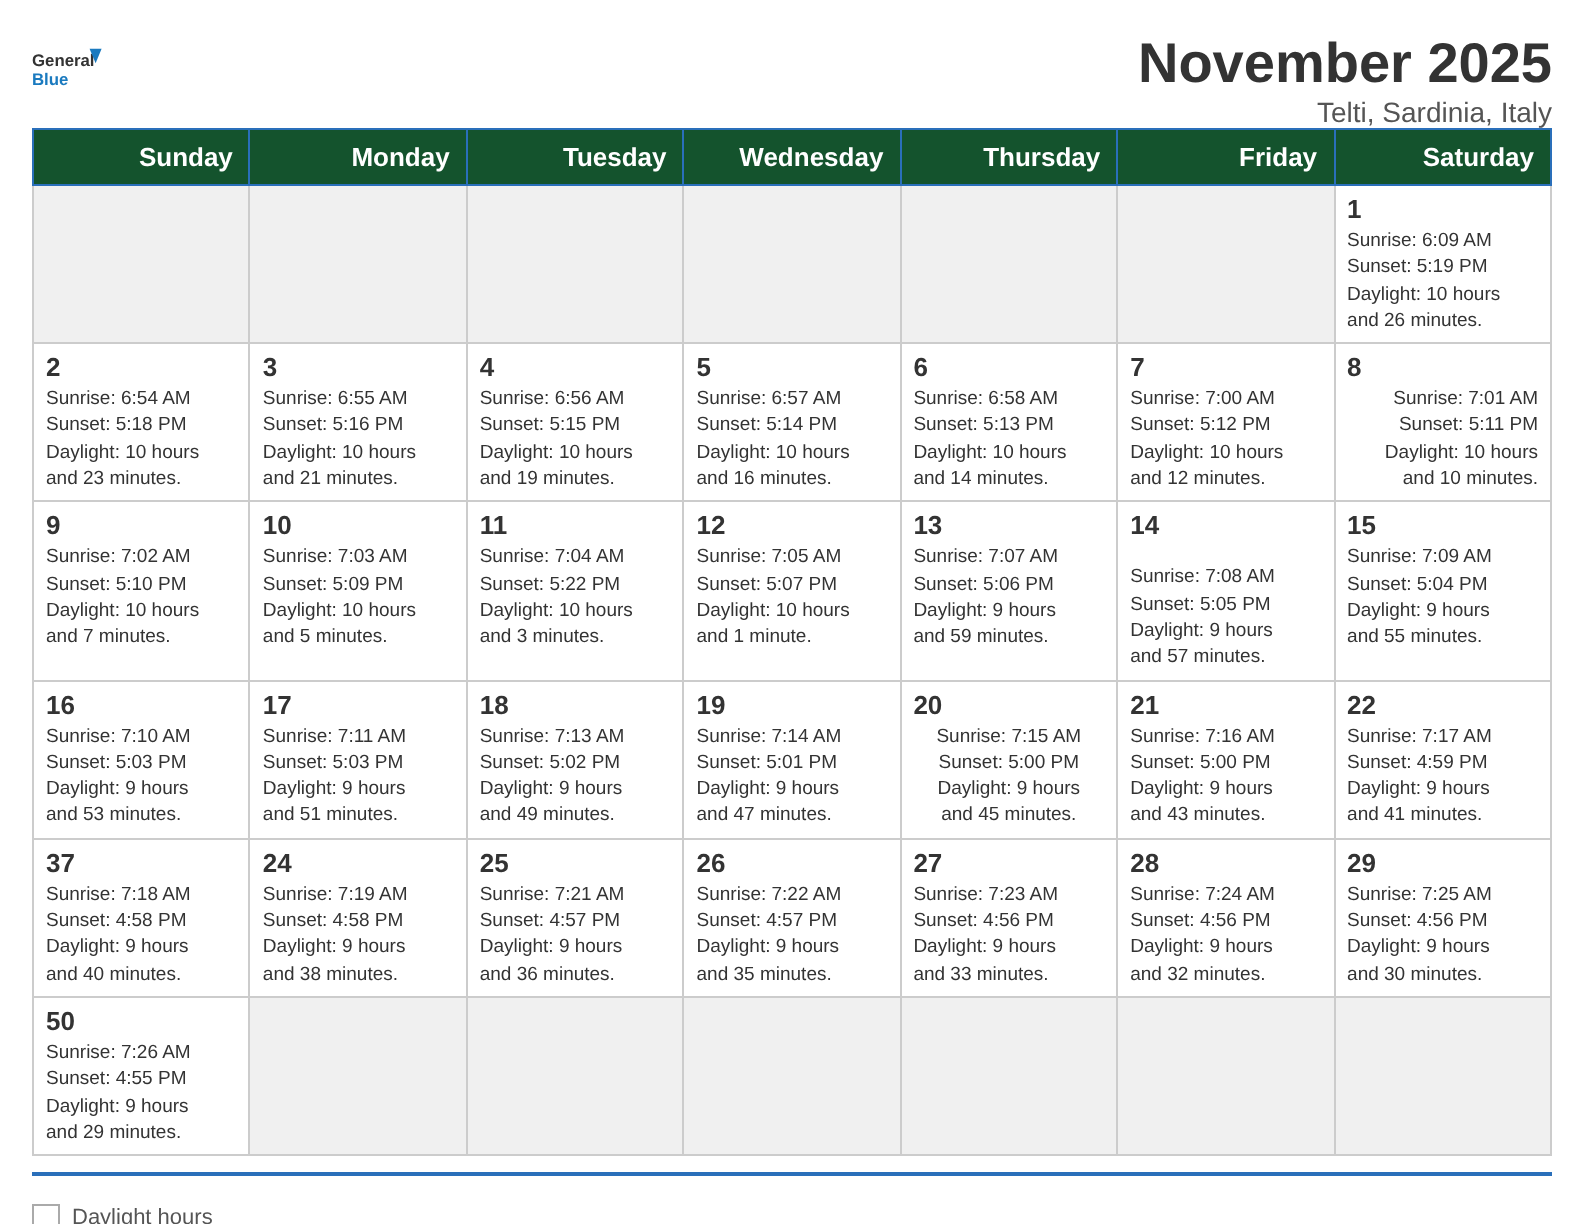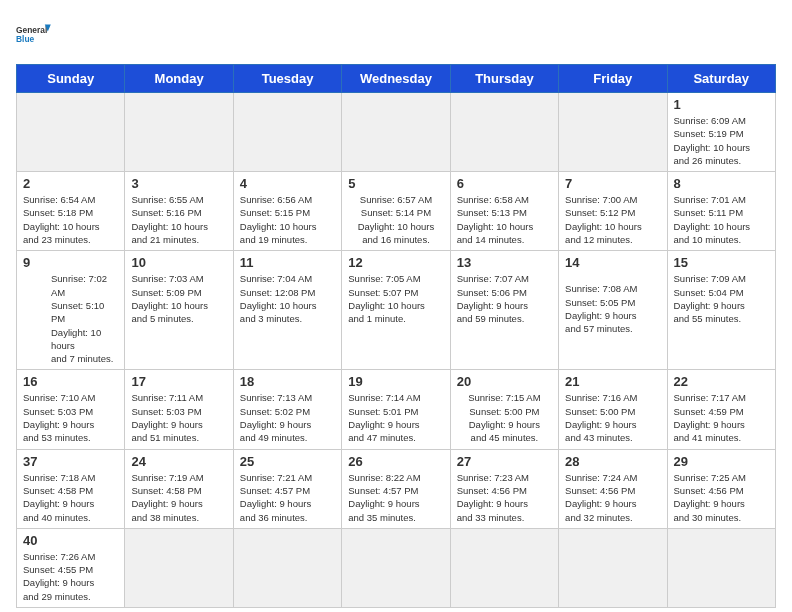--- a/index.html
+++ b/index.html
@@ -7,21 +7,20 @@
       font-family: Arial, sans-serif;
       background: #fff;
       width: 792px;
       min-height: 612px;
       padding: 16px;
     }
     .header {
       display: flex;
       justify-content: space-between;
       align-items: flex-start;
-      margin-bottom: 12px;
     }
     .logo {
       display: flex;
       align-items: center;
       gap: 6px;
     }
     .logo-icon {
       width: 36px;
       height: 36px;
     }
@@ -36,23 +35,23 @@
     .location {
       font-size: 14px;
       color: #555;
     }
     .calendar {
       width: 100%;
       border-collapse: collapse;
       border: 1px solid #ccc;
     }
     .calendar th {
-      background: #1d4ed8;
+      background: #14532d;
       color: #fff;
-      text-align: center;
+      text-align: right;
       padding: 6px 8px;
       font-size: 13px;
       font-weight: bold;
       border: 1px solid #2a6fba;
     }
     .calendar td {
       vertical-align: top;
       padding: 4px 6px;
       font-size: 10px;
       color: #333;
@@ -101,20 +100,24 @@
 </head>
 <body>
 
 <div class="header">
   <div class="logo">
     <svg class="logo-icon" viewBox="0 0 60 36" xmlns="http://www.w3.org/2000/svg" width="60" height="36">
         <text x="0" y="16" font-size="14" font-weight="bold" fill="#333">General</text>
         <text x="0" y="32" font-size="14" font-weight="bold" fill="#1a7abf">Blue</text>
         <polygon points="48,2 58,2 53,14" fill="#1a7abf"></polygon>
       </svg>
+  </div>
+  <div class="title-block">
+    <div class="month-title">November 2025</div>
+    <div class="location">Telti, Sardinia, Italy</div>
   </div>
 </div>
 
 <table class="calendar">
   <thead>
     <tr>
     <th>Sunday</th>
         <th>Monday</th>
         <th>Tuesday</th>
         <th>Wednesday</th>
@@ -156,66 +159,66 @@
         </td>
         <td>
           <span class="day-num">4</span>
           <div class="day-info" style="white-space: pre-line;">Sunrise: 6:56 AM
 Sunset: 5:15 PM
 Daylight: 10 hours
 and 19 minutes.</div>
         </td>
         <td>
           <span class="day-num">5</span>
-          <div class="day-info" style="white-space: pre-line; text-align: center;">Sunrise: 6:57 AM
+          <div class="day-info" style="white-space: pre-line;">Sunrise: 6:57 AM
 Sunset: 5:14 PM
 Daylight: 10 hours
 and 16 minutes.</div>
         </td>
         <td>
           <span class="day-num">6</span>
           <div class="day-info" style="white-space: pre-line;">Sunrise: 6:58 AM
 Sunset: 5:13 PM
 Daylight: 10 hours
 and 14 minutes.</div>
         </td>
         <td>
           <span class="day-num">7</span>
           <div class="day-info" style="white-space: pre-line;">Sunrise: 7:00 AM
 Sunset: 5:12 PM
 Daylight: 10 hours
 and 12 minutes.</div>
         </td>
         <td>
           <span class="day-num">8</span>
-          <div class="day-info" style="white-space: pre-line;">Sunrise: 7:01 AM
+          <div class="day-info" style="white-space: pre-line; text-align: right;">Sunrise: 7:01 AM
 Sunset: 5:11 PM
 Daylight: 10 hours
 and 10 minutes.</div>
         </td>
       </tr>
       <tr>
         <td>
           <span class="day-num">9</span>
-          <div class="day-info" style="white-space: pre-line; margin-left: 28px;">Sunrise: 7:02 AM
+          <div class="day-info" style="white-space: pre-line;">Sunrise: 7:02 AM
 Sunset: 5:10 PM
 Daylight: 10 hours
 and 7 minutes.</div>
         </td>
         <td>
           <span class="day-num">10</span>
           <div class="day-info" style="white-space: pre-line;">Sunrise: 7:03 AM
 Sunset: 5:09 PM
 Daylight: 10 hours
 and 5 minutes.</div>
         </td>
         <td>
           <span class="day-num">11</span>
           <div class="day-info" style="white-space: pre-line;">Sunrise: 7:04 AM
-Sunset: 12:08 PM
+Sunset: 5:22 PM
 Daylight: 10 hours
 and 3 minutes.</div>
         </td>
         <td>
           <span class="day-num">12</span>
           <div class="day-info" style="white-space: pre-line;">Sunrise: 7:05 AM
 Sunset: 5:07 PM
 Daylight: 10 hours
 and 1 minute.</div>
         </td>
@@ -309,21 +312,21 @@
         </td>
         <td>
           <span class="day-num">25</span>
           <div class="day-info" style="white-space: pre-line;">Sunrise: 7:21 AM
 Sunset: 4:57 PM
 Daylight: 9 hours
 and 36 minutes.</div>
         </td>
         <td>
           <span class="day-num">26</span>
-          <div class="day-info" style="white-space: pre-line;">Sunrise: 8:22 AM
+          <div class="day-info" style="white-space: pre-line;">Sunrise: 7:22 AM
 Sunset: 4:57 PM
 Daylight: 9 hours
 and 35 minutes.</div>
         </td>
         <td>
           <span class="day-num">27</span>
           <div class="day-info" style="white-space: pre-line;">Sunrise: 7:23 AM
 Sunset: 4:56 PM
 Daylight: 9 hours
 and 33 minutes.</div>
@@ -338,21 +341,21 @@
         <td>
           <span class="day-num">29</span>
           <div class="day-info" style="white-space: pre-line;">Sunrise: 7:25 AM
 Sunset: 4:56 PM
 Daylight: 9 hours
 and 30 minutes.</div>
         </td>
       </tr>
       <tr>
         <td>
-          <span class="day-num">40</span>
+          <span class="day-num">50</span>
           <div class="day-info" style="white-space: pre-line;">Sunrise: 7:26 AM
 Sunset: 4:55 PM
 Daylight: 9 hours
 and 29 minutes.</div>
         </td>
         <td class="empty"></td>
         <td class="empty"></td>
         <td class="empty"></td>
         <td class="empty"></td>
         <td class="empty"></td>

